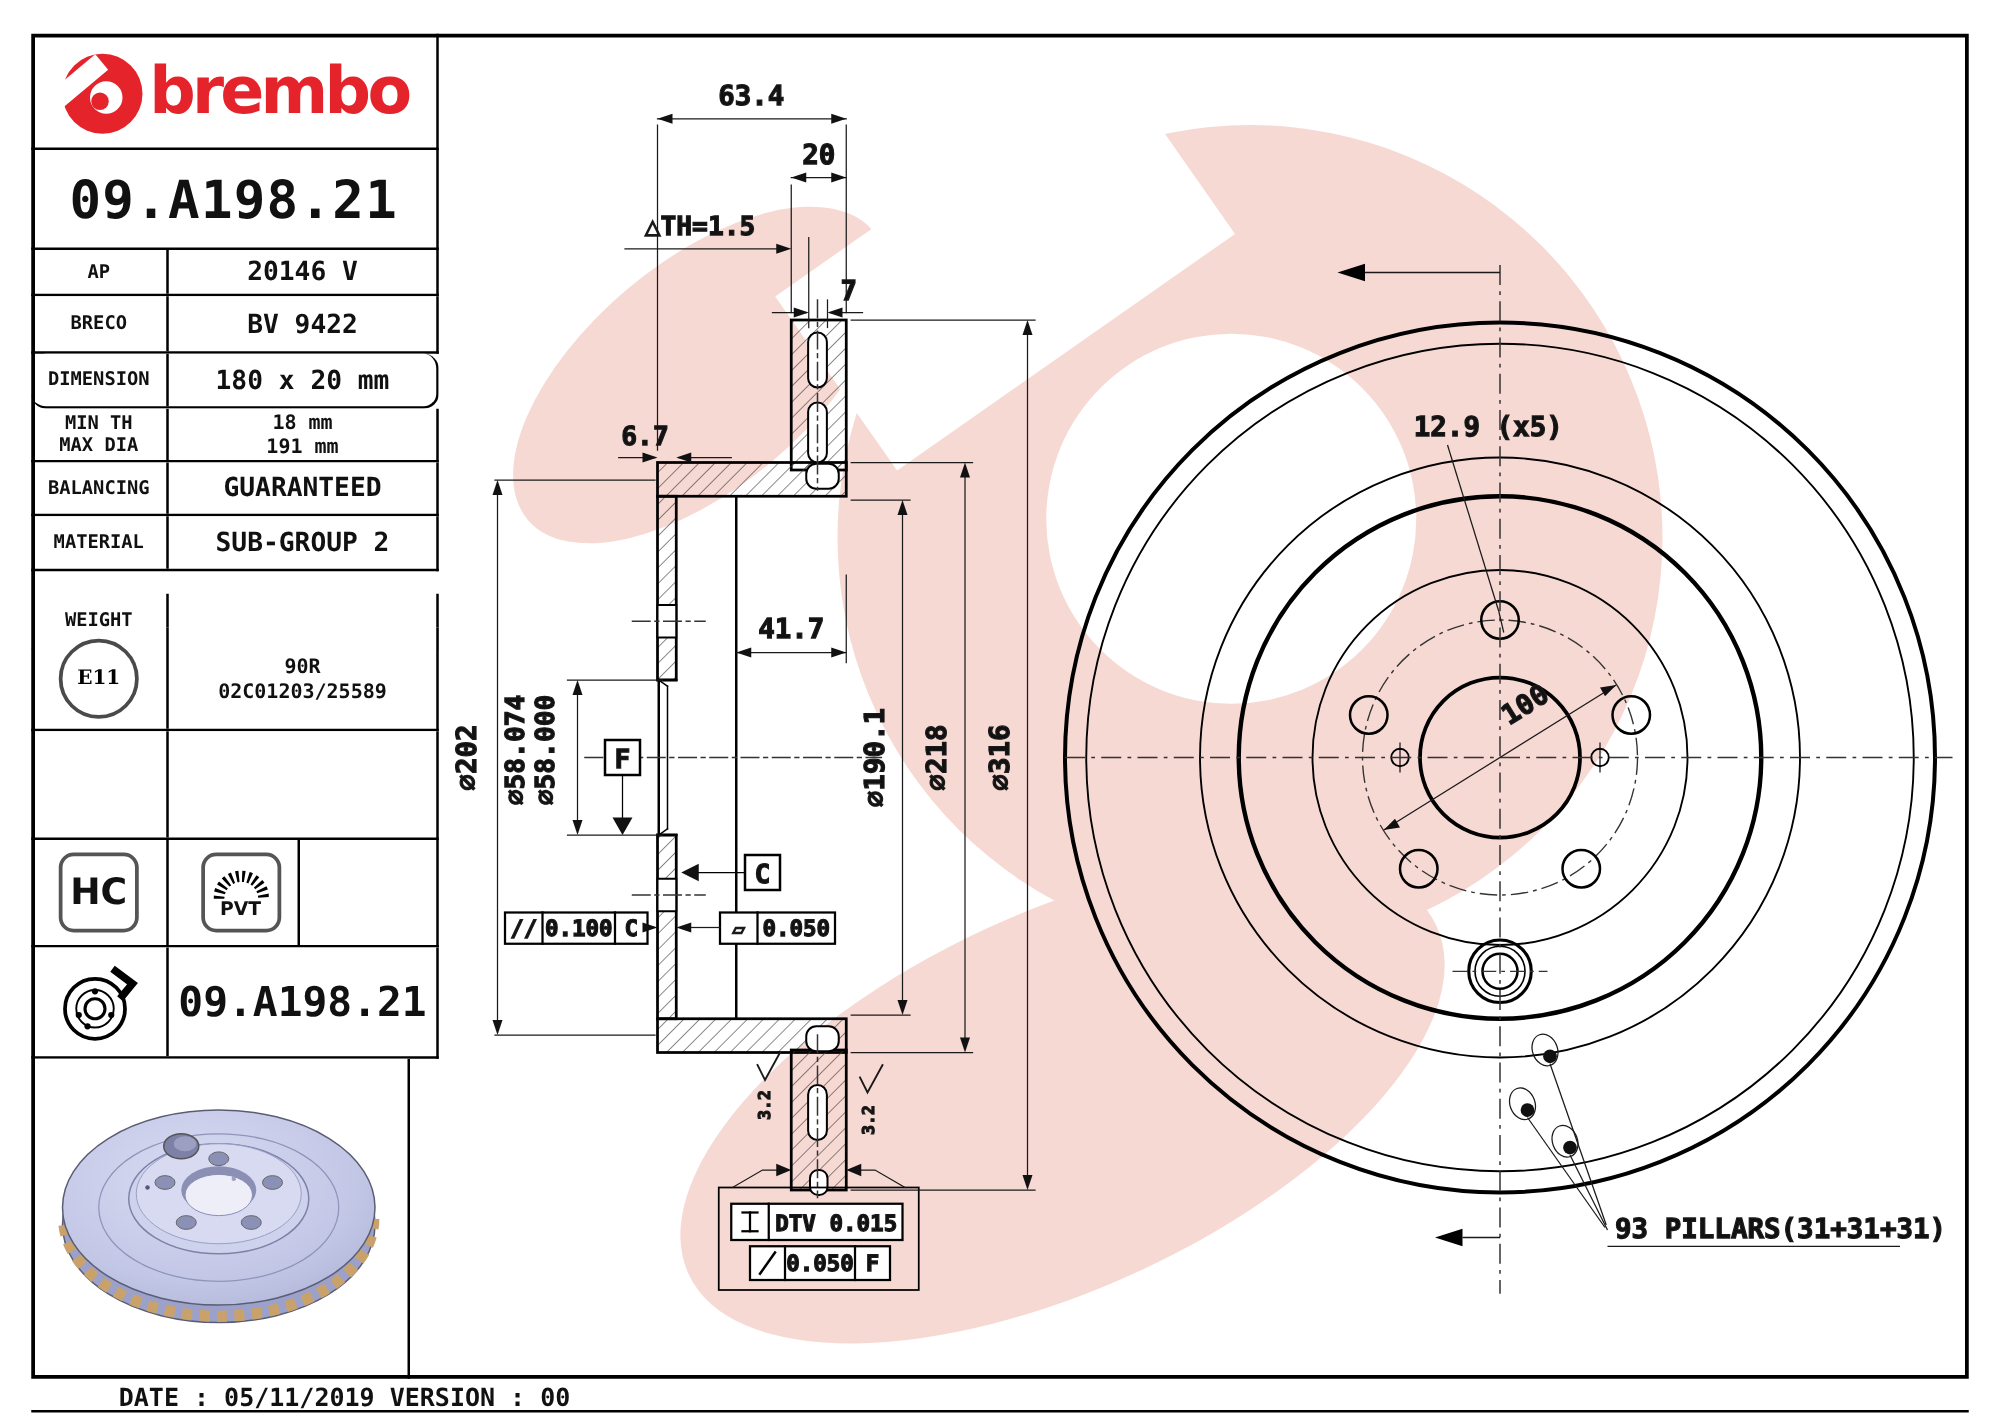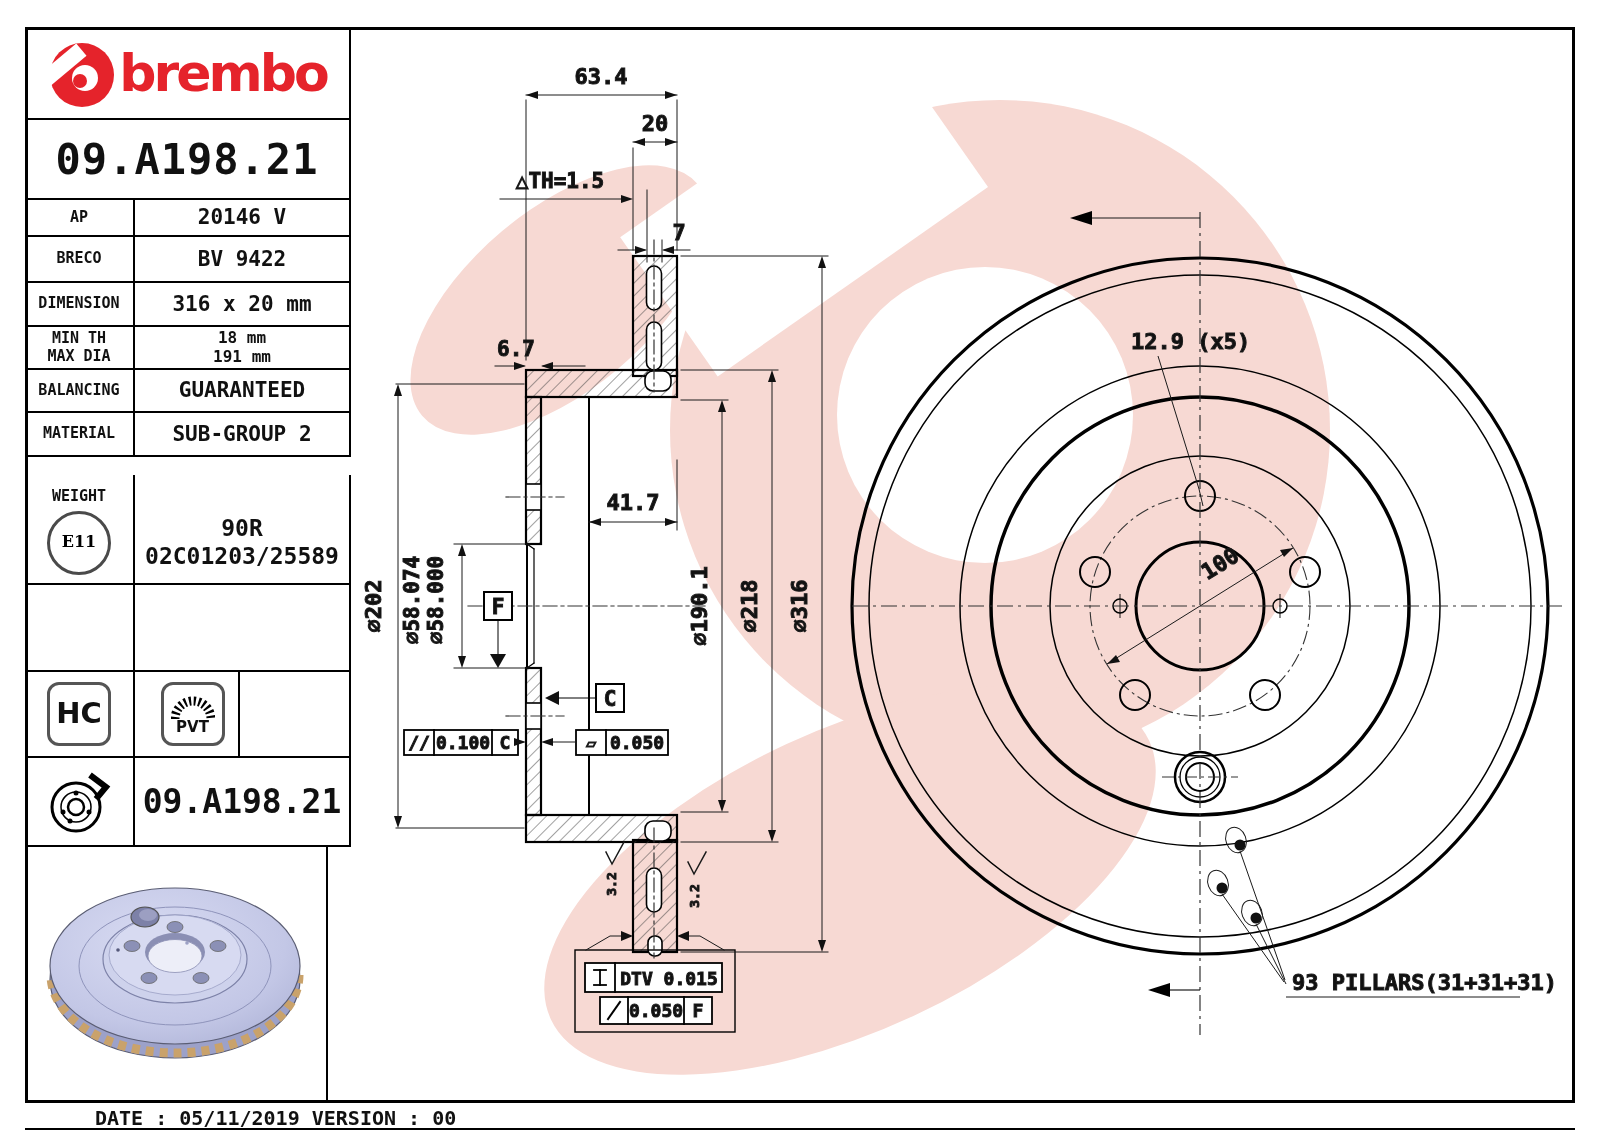--- a/index.html
+++ b/index.html
@@ -24,21 +24,21 @@
        color:#e5232b;letter-spacing:-3px;line-height:1;}
   .partnum{font-size:42px;font-weight:bold;letter-spacing:1px;}
   .emark{width:58px;height:58px;border:3px solid #4a4a4a;border-radius:50%;
        display:flex;align-items:center;justify-content:center;
        font-family:"DejaVu Serif",serif;font-weight:bold;font-size:16px;color:#000;}
   .badge{width:58px;height:58px;border:3px solid #555;border-radius:12px;display:flex;
        flex-direction:column;align-items:center;justify-content:center;background:#fff;}
   .badge .hc-txt{font-family:"DejaVu Sans",sans-serif;font-weight:bold;font-size:29px;}
   .badge .pvt-txt{font-family:"DejaVu Sans",sans-serif;font-weight:bold;font-size:15px;margin-top:-3px;}
   .partnum2{font-size:33px;font-weight:bold;}
-  .e11-val{font-size:23px;font-weight:bold;line-height:1.2;}
+  .e11-val{font-size:16px;font-weight:bold;line-height:1.2;}
   .date-line{position:absolute;left:95px;top:1106px;font-size:20px;font-weight:bold;}
   svg text{font-family:"DejaVu Sans Mono",monospace;font-weight:bold;fill:#111;}
 </style>
 </head>
 <body>
 
 <svg width="1600" height="1132" viewBox="0 0 1600 1132" style="position:absolute;left:0;top:0;">
   <defs>
     <pattern id="hatch" patternUnits="userSpaceOnUse" width="9" height="9" patternTransform="rotate(45)">
       <line x1="0" y1="0" x2="0" y2="9" stroke="#444" stroke-width="1"></line>
@@ -321,23 +321,23 @@
   </div>
 
   <div class="row" style="top:173px;height:37px;">
     <div class="lbl">AP</div>
     <div class="val">20146 V</div>
   </div>
   <div class="row" style="top:210px;height:46px;">
     <div class="lbl">BRECO</div>
     <div class="val">BV 9422</div>
   </div>
-  <div class="row" style="top:256px;height:44px;">
+  <div class="row" style="top:256px;height:44px;border-radius:12px;">
     <div class="lbl">DIMENSION</div>
-    <div class="val">316 x 20 mm</div>
+    <div class="val">180 x 20 mm</div>
   </div>
   <div class="row" style="top:300px;height:43px;">
     <div class="lbl">
       <span>MIN TH</span>
         <span>MAX DIA</span>
     </div>
     <div class="val" style="font-size:16px;">
       <span>18 mm</span>
         <span>191 mm</span>
     </div>

